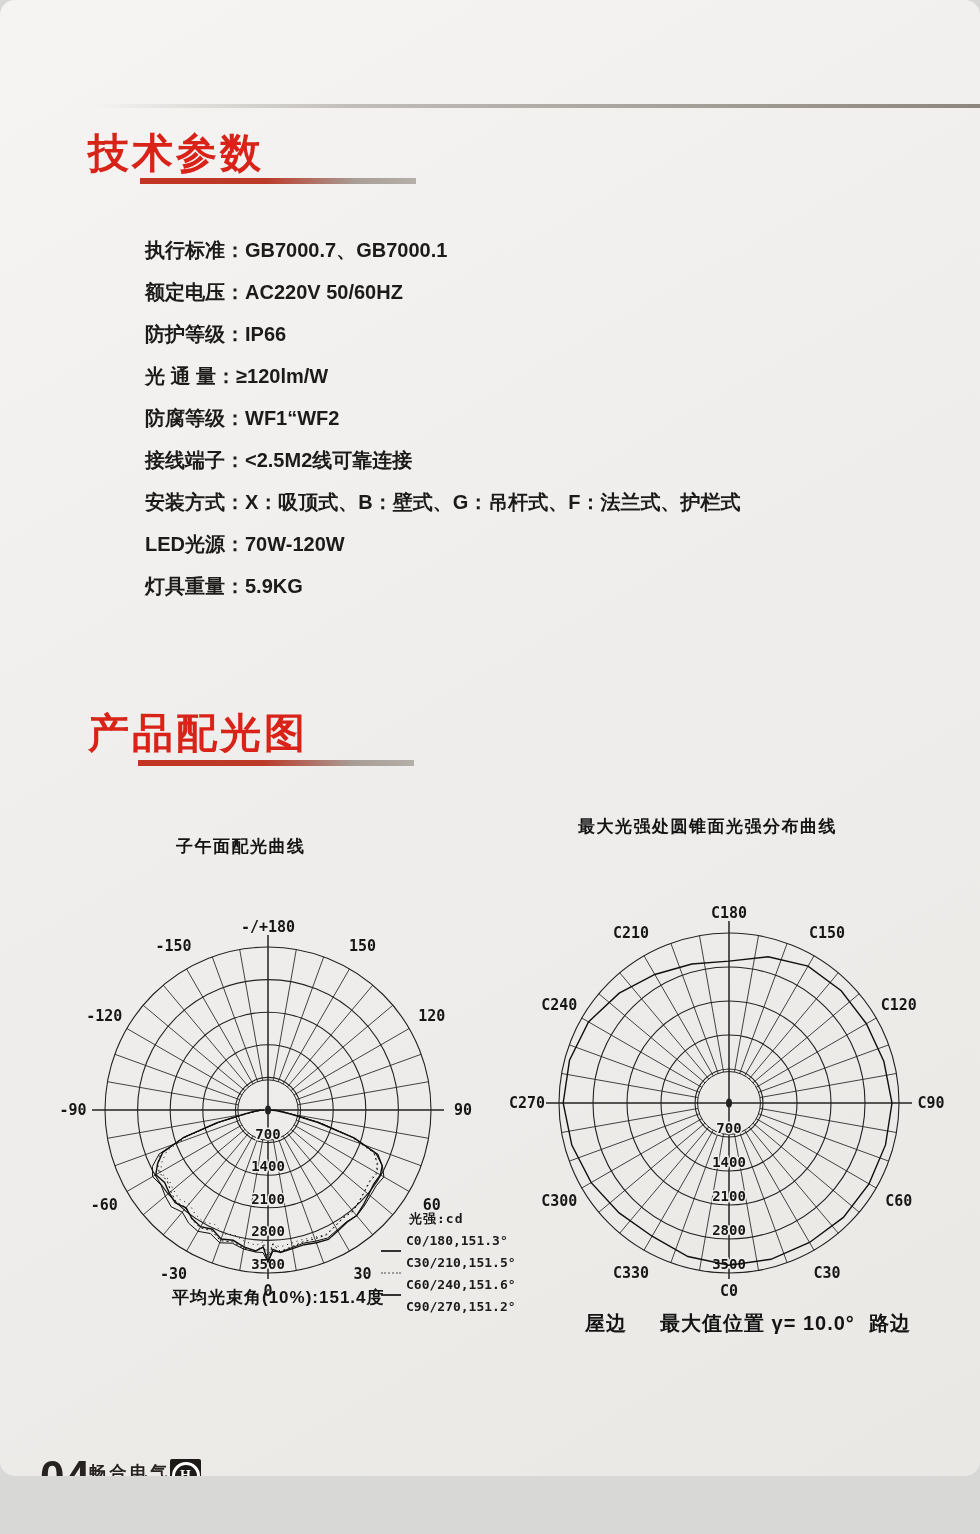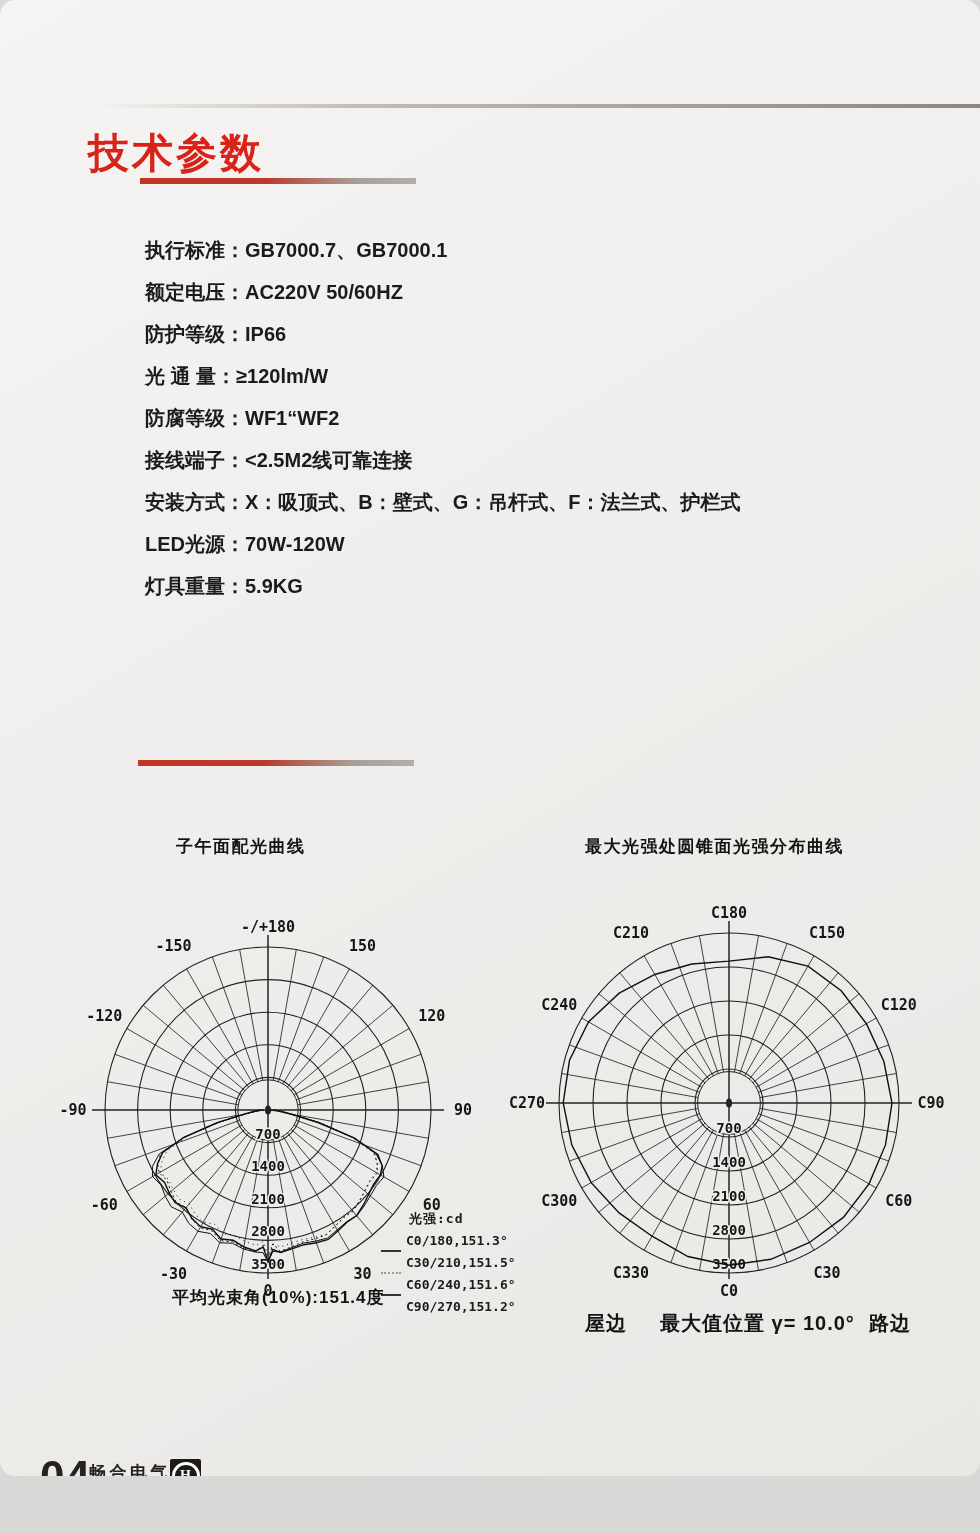--- a/index.html
+++ b/index.html
@@ -15,21 +15,21 @@
   #photo-title{left:88px;top:706px;}
   .title-underline{position:absolute;height:6px;
     background:linear-gradient(90deg,#c23522 0%,#bb3a28 45%,#a79e97 78%,#b5afa9 100%);}
   .u1{left:140px;top:178px;width:276px;}
   .u2{left:138px;top:760px;width:276px;}
   .spec-list{position:absolute;left:145px;top:229px;font-size:20px;font-weight:bold;
     color:#1c1b1a;line-height:42px;white-space:nowrap;}
   .spec-row{height:42px;}
   .chart-title{position:absolute;font-size:17px;font-weight:bold;color:#141414;letter-spacing:1.5px;}
   #ct-left{left:176px;top:835px;}
-  #ct-right{left:578px;top:835px;margin-left:7px;}
+  #ct-right{left:578px;top:815px;}
   svg.polar{position:absolute;overflow:visible;}
   #chart-left{left:70px;top:903px;}
   #chart-right{left:503px;top:888px;}
   .legend{position:absolute;left:381px;top:1208px;font-family:"DejaVu Sans Mono","Liberation Mono",monospace;
     font-size:13px;font-weight:bold;color:#1c1b1a;line-height:22px;white-space:nowrap;}
   .legend .ttl{margin-left:28px;letter-spacing:1px;}
   .legend-row{display:flex;align-items:flex-end;height:22px;}
   .sample{width:20px;margin-right:5px;border-top:2px solid #333;flex:0 0 auto;}
   .sample.dotted{border-top:2px dotted #9a9a9a;}
   .sample.none{border-top:2px solid transparent;}
@@ -62,20 +62,21 @@
       <div class="spec-row"><span>额定电压：</span><span>AC220V 50/60HZ</span></div>
       <div class="spec-row"><span>防护等级：</span><span>IP66</span></div>
       <div class="spec-row"><span>光 通 量：</span><span>≥120lm/W</span></div>
       <div class="spec-row"><span>防腐等级：</span><span>WF1“WF2</span></div>
       <div class="spec-row"><span>接线端子：</span><span>&lt;2.5M2线可靠连接</span></div>
       <div class="spec-row"><span>安装方式：</span><span>X：吸顶式、B：壁式、G：吊杆式、F：法兰式、护栏式</span></div>
       <div class="spec-row"><span>LED光源：</span><span>70W-120W</span></div>
       <div class="spec-row"><span>灯具重量：</span><span>5.9KG</span></div>
     </div>
 
+  <h1 class="sec" id="photo-title">产品配光图</h1>
   <div class="title-underline u2"></div>
 
   <div class="chart-title" id="ct-left">子午面配光曲线</div>
   <div class="chart-title" id="ct-right">最大光强处圆锥面光强分布曲线</div>
 
   <svg class="polar" id="chart-left" width="430" height="452" viewBox="0 0 430 452">
       <g stroke="#222222" fill="none">
         <circle cx="198" cy="207" r="32.6" stroke-width="1.1"></circle>
         <circle cx="198" cy="207" r="65.2" stroke-width="1.1"></circle>
         <circle cx="198" cy="207" r="97.8" stroke-width="1.1"></circle>

